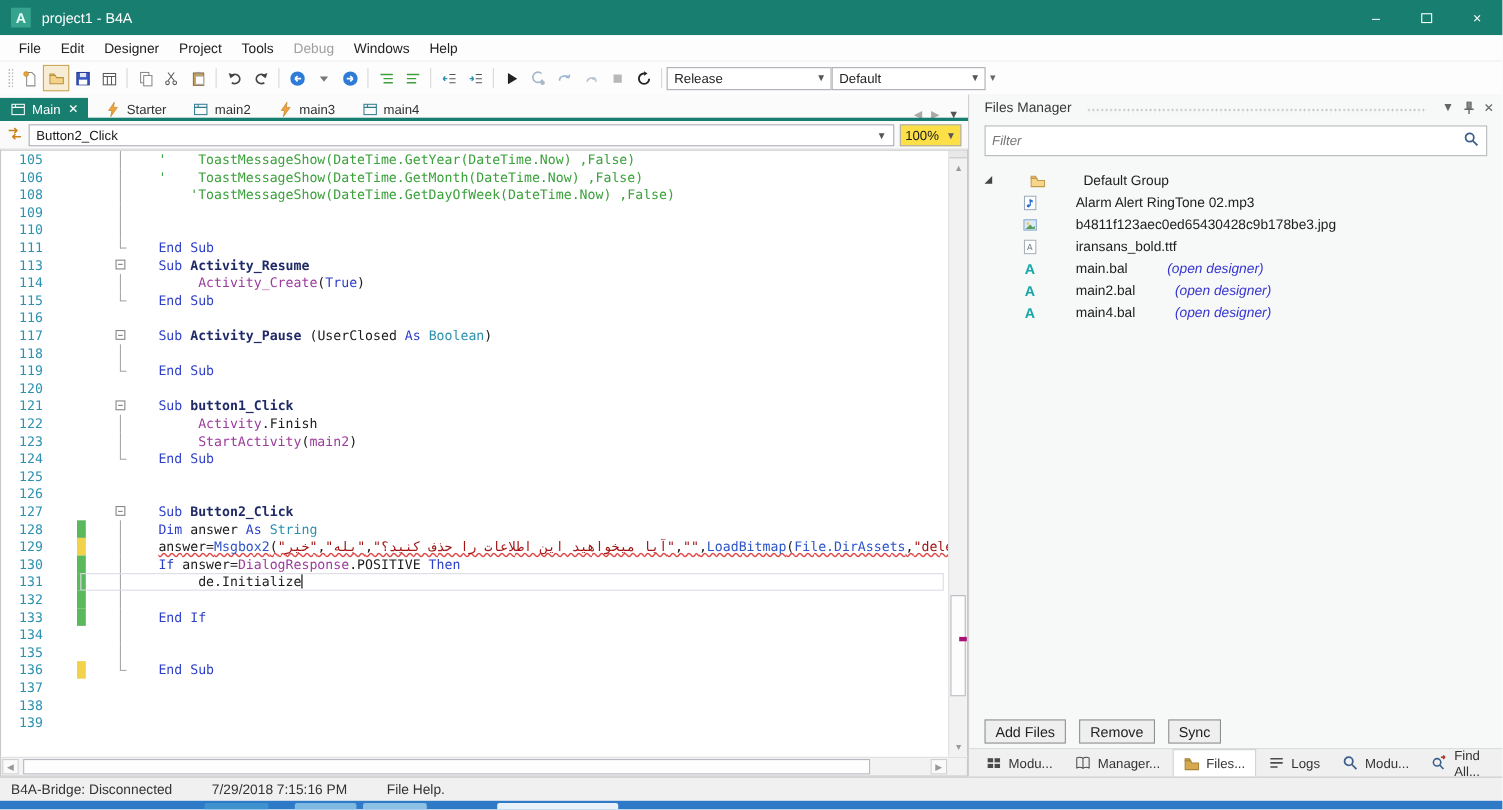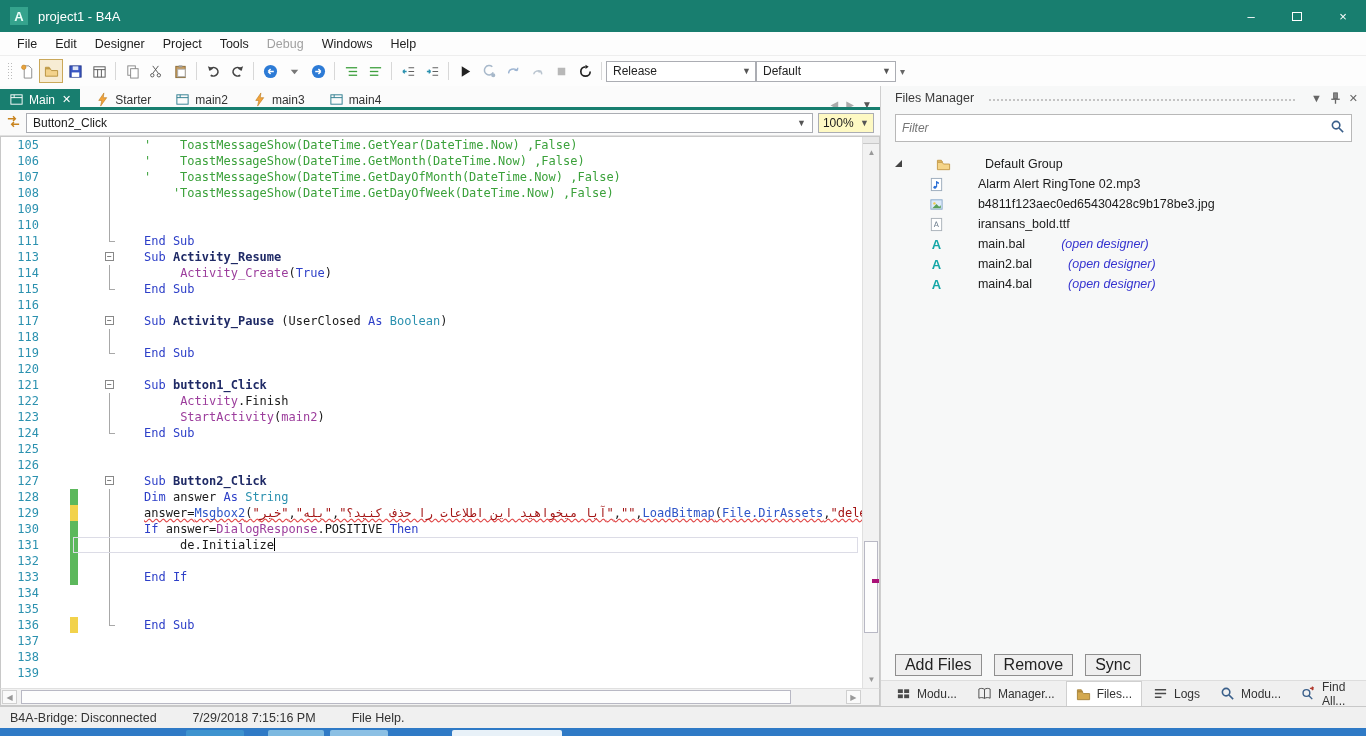--- a/index.html
+++ b/index.html
@@ -49,21 +49,21 @@
   .dtab svg { width:13px; height:13px; margin-right:5px; }
   .dtab .tclose { margin-left:7px; font-size:11px; }
   .tabnav { margin-left:auto; display:flex; align-items:center; gap:8px; padding:0 8px; color:#aaa; font-size:10px; }
   .tabnav .dk { color:#555; }
 
   
   .navrow { height:26px; display:flex; align-items:center; background:#fafafa; padding:0 6px; gap:5px; border-bottom:1px solid #e0e0e0; flex:0 0 auto;}
   .navrow svg { width:15px; height:15px; }
   .methodcombo { flex:1 1 auto; height:20px; border:1px solid #abadb3; background:#fff; display:flex; align-items:center; padding:0 6px; }
   .methodcombo .cv { flex:1; } .methodcombo .arr { font-size:9px; color:#555; }
-  .zoomcombo { width:56px; height:20px; border:1px solid #abadb3; background:#fef9c3; display:flex; align-items:center; padding:0 4px; }
+  .zoomcombo { width:56px; height:20px; border:1px solid #abadb3; background:#fde047; display:flex; align-items:center; padding:0 4px; }
   .zoomcombo .cv { flex:1; } .zoomcombo .arr { font-size:9px; color:#555; }
 
   
   .editframe { flex:1 1 auto; position:relative; border:1px solid #c8c8c8; border-bottom:none; background:#fff; overflow:hidden; }
   .codearea { position:absolute; inset:0 17px 0 0; overflow:hidden; }
   .crow { height:16px; display:flex; align-items:center; white-space:pre; position:relative;
           font-family:"DejaVu Sans Mono","DejaVu Sans",monospace; font-size:12px; line-height:16px;gap:23px; }
   .ln { width:46px; padding-right:8px; text-align:right; color:#2b91af; flex:0 0 auto; }
   .cbar { width:8px; height:16px; flex:0 0 auto; }
   .cbar.g { background:#5cb85c; } .cbar.y { background:#f2d24b; }
@@ -104,21 +104,21 @@
   .fmfilter input { border:none; outline:none; flex:1; font-style:italic; color:#555; font-size:12px; background:transparent; font-family:inherit; }
   .fmfilter svg { width:13px; height:13px; }
   .fmtree { flex:1 1 auto; padding:6px 0 0 14px; overflow:hidden; }
   .trow { height:20px; display:flex; align-items:center; font-size:12.5px; color:#1c1c1c;gap:28px; }
   .trow .exp { width:0; height:0; border-left:7px solid transparent; border-bottom:7px solid #444; margin:0 6px 2px 0; }
   .trow svg,.trow .balA { width:15px; height:15px; margin-right:6px; flex:0 0 auto; }
   .balA { color:#14a7a7; font-weight:bold; font-size:13px; line-height:15px; text-align:center; }
   .trow.child { padding-left:34px; }
   .extra { color:#3533cf; font-style:italic; margin-left:8px; }
   .fmbtns { height:30px; display:flex; align-items:center; gap:12px; padding-left:14px; flex:0 0 auto; }
-  .pbtn { height:22px; padding:0 9px; background:#efefef; border:1px solid #8f8f8f; font-size:16px; color:#222;
+  .pbtn { height:22px; padding:0 9px; background:#efefef; border:1px solid #8f8f8f; font-size:13px; color:#222;
           display:flex; align-items:center; }
   .paneltabs { height:26px; display:flex; align-items:center; background:#f0f0f0; border-top:1px solid #ddd; padding-left:6px; gap:2px; flex:0 0 auto;}
   .ptab { height:25px; display:flex; align-items:center; padding:0 9px; font-size:12px; color:#333; gap:6px; }
   .ptab svg { width:14px; height:14px; }
   .ptab.active { background:#fff; border:1px solid #d0d0d0; border-bottom:none; }
 
   
   .statusbar { height:22px; background:#f0f0f0; border-top:1px solid #c8c8c8; display:flex; align-items:center; gap:36px; padding-left:10px; font-size:12.5px; color:#333; flex:0 0 auto;}
   .statusbar .sv2 { margin-left:0; }
   .taskbar { height:8px; background:#2f7ac6; position:relative; flex:0 0 auto; }
@@ -438,21 +438,20 @@
         </div>
         <div class="zoomcombo">
           <span class="cv">100%</span>
           <span class="arr">▼</span>
         </div>
       </div>
       <div class="editframe">
         <div class="codearea" id="codearea">
             <div class="crow"><span class="ln">105</span><span class="cbar"></span><span class="fold"><span class="fline"></span></span><span class="code"><span class="c">'    ToastMessageShow(DateTime.GetYear(DateTime.Now) ,False)</span></span></div>
             <div class="crow"><span class="ln">106</span><span class="cbar"></span><span class="fold"><span class="fline"></span></span><span class="code"><span class="c">'    ToastMessageShow(DateTime.GetMonth(DateTime.Now) ,False)</span></span></div>
-            <div class="crow"><span class="ln">107</span><span class="cbar"></span><span class="fold"><span class="fline"></span></span><span class="code"><span class="c">'    ToastMessageShow(DateTime.GetDayOfMonth(DateTime.Now) ,False)</span></span></div>
             <div class="crow"><span class="ln">108</span><span class="cbar"></span><span class="fold"><span class="fline"></span></span><span class="code"><span class="c">    'ToastMessageShow(DateTime.GetDayOfWeek(DateTime.Now) ,False)</span></span></div>
             <div class="crow"><span class="ln">109</span><span class="cbar"></span><span class="fold"><span class="fline"></span></span><span class="code"></span></div>
             <div class="crow"><span class="ln">110</span><span class="cbar"></span><span class="fold"><span class="fline"></span></span><span class="code"></span></div>
             <div class="crow"><span class="ln">111</span><span class="cbar"></span><span class="fold"><span class="fendv"></span><span class="fendh"></span></span><span class="code"><span class="k">End Sub</span></span></div>
             <div class="crow"><span class="ln">113</span><span class="cbar"></span><span class="fold"><span class="fbox">−</span></span><span class="code"><span class="k">Sub</span><span class="p"> </span><span class="n">Activity_Resume</span></span></div>
             <div class="crow"><span class="ln">114</span><span class="cbar"></span><span class="fold"><span class="fline"></span></span><span class="code"><span class="p">     </span><span class="o">Activity_Create</span><span class="p">(</span><span class="k">True</span><span class="p">)</span></span></div>
             <div class="crow"><span class="ln">115</span><span class="cbar"></span><span class="fold"><span class="fendv"></span><span class="fendh"></span></span><span class="code"><span class="k">End Sub</span></span></div>
             <div class="crow"><span class="ln">116</span><span class="cbar"></span><span class="fold"></span><span class="code"></span></div>
             <div class="crow"><span class="ln">117</span><span class="cbar"></span><span class="fold"><span class="fbox">−</span></span><span class="code"><span class="k">Sub</span><span class="p"> </span><span class="n">Activity_Pause</span><span class="p"> (UserClosed </span><span class="k">As</span><span class="p"> </span><span class="t">Boolean</span><span class="p">)</span></span></div>
             <div class="crow"><span class="ln">118</span><span class="cbar"></span><span class="fold"><span class="fline"></span></span><span class="code"></span></div>

